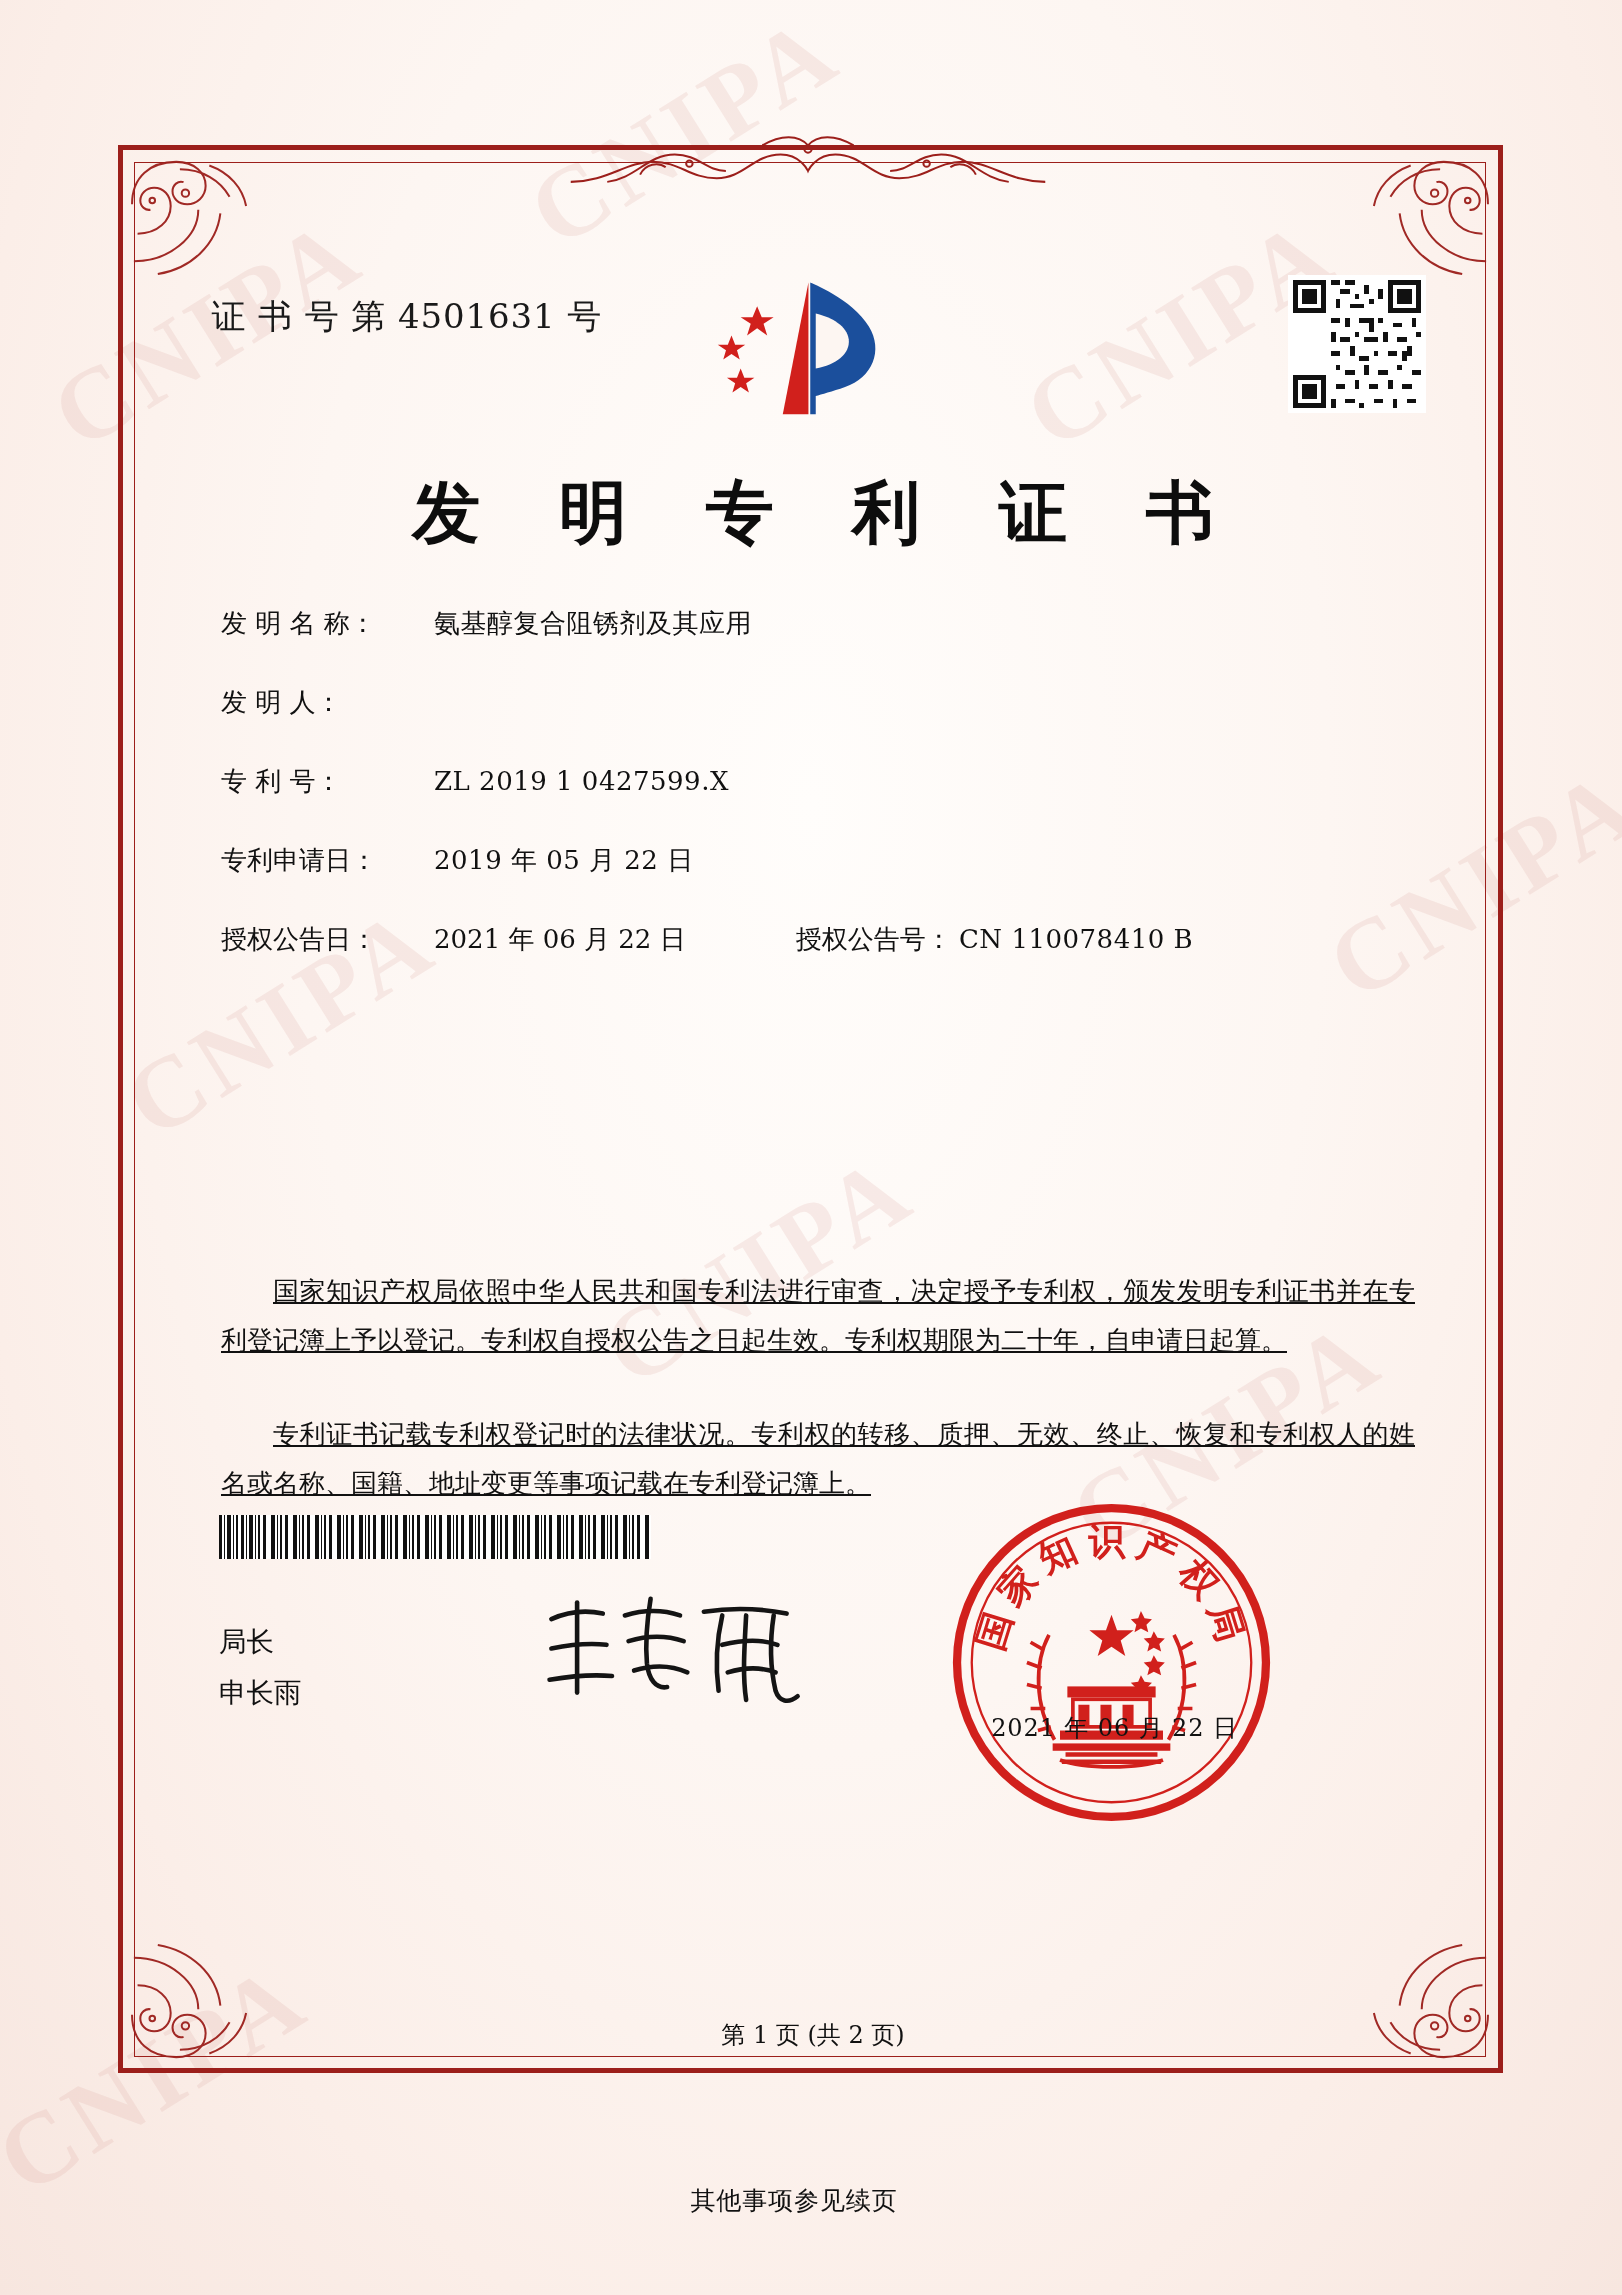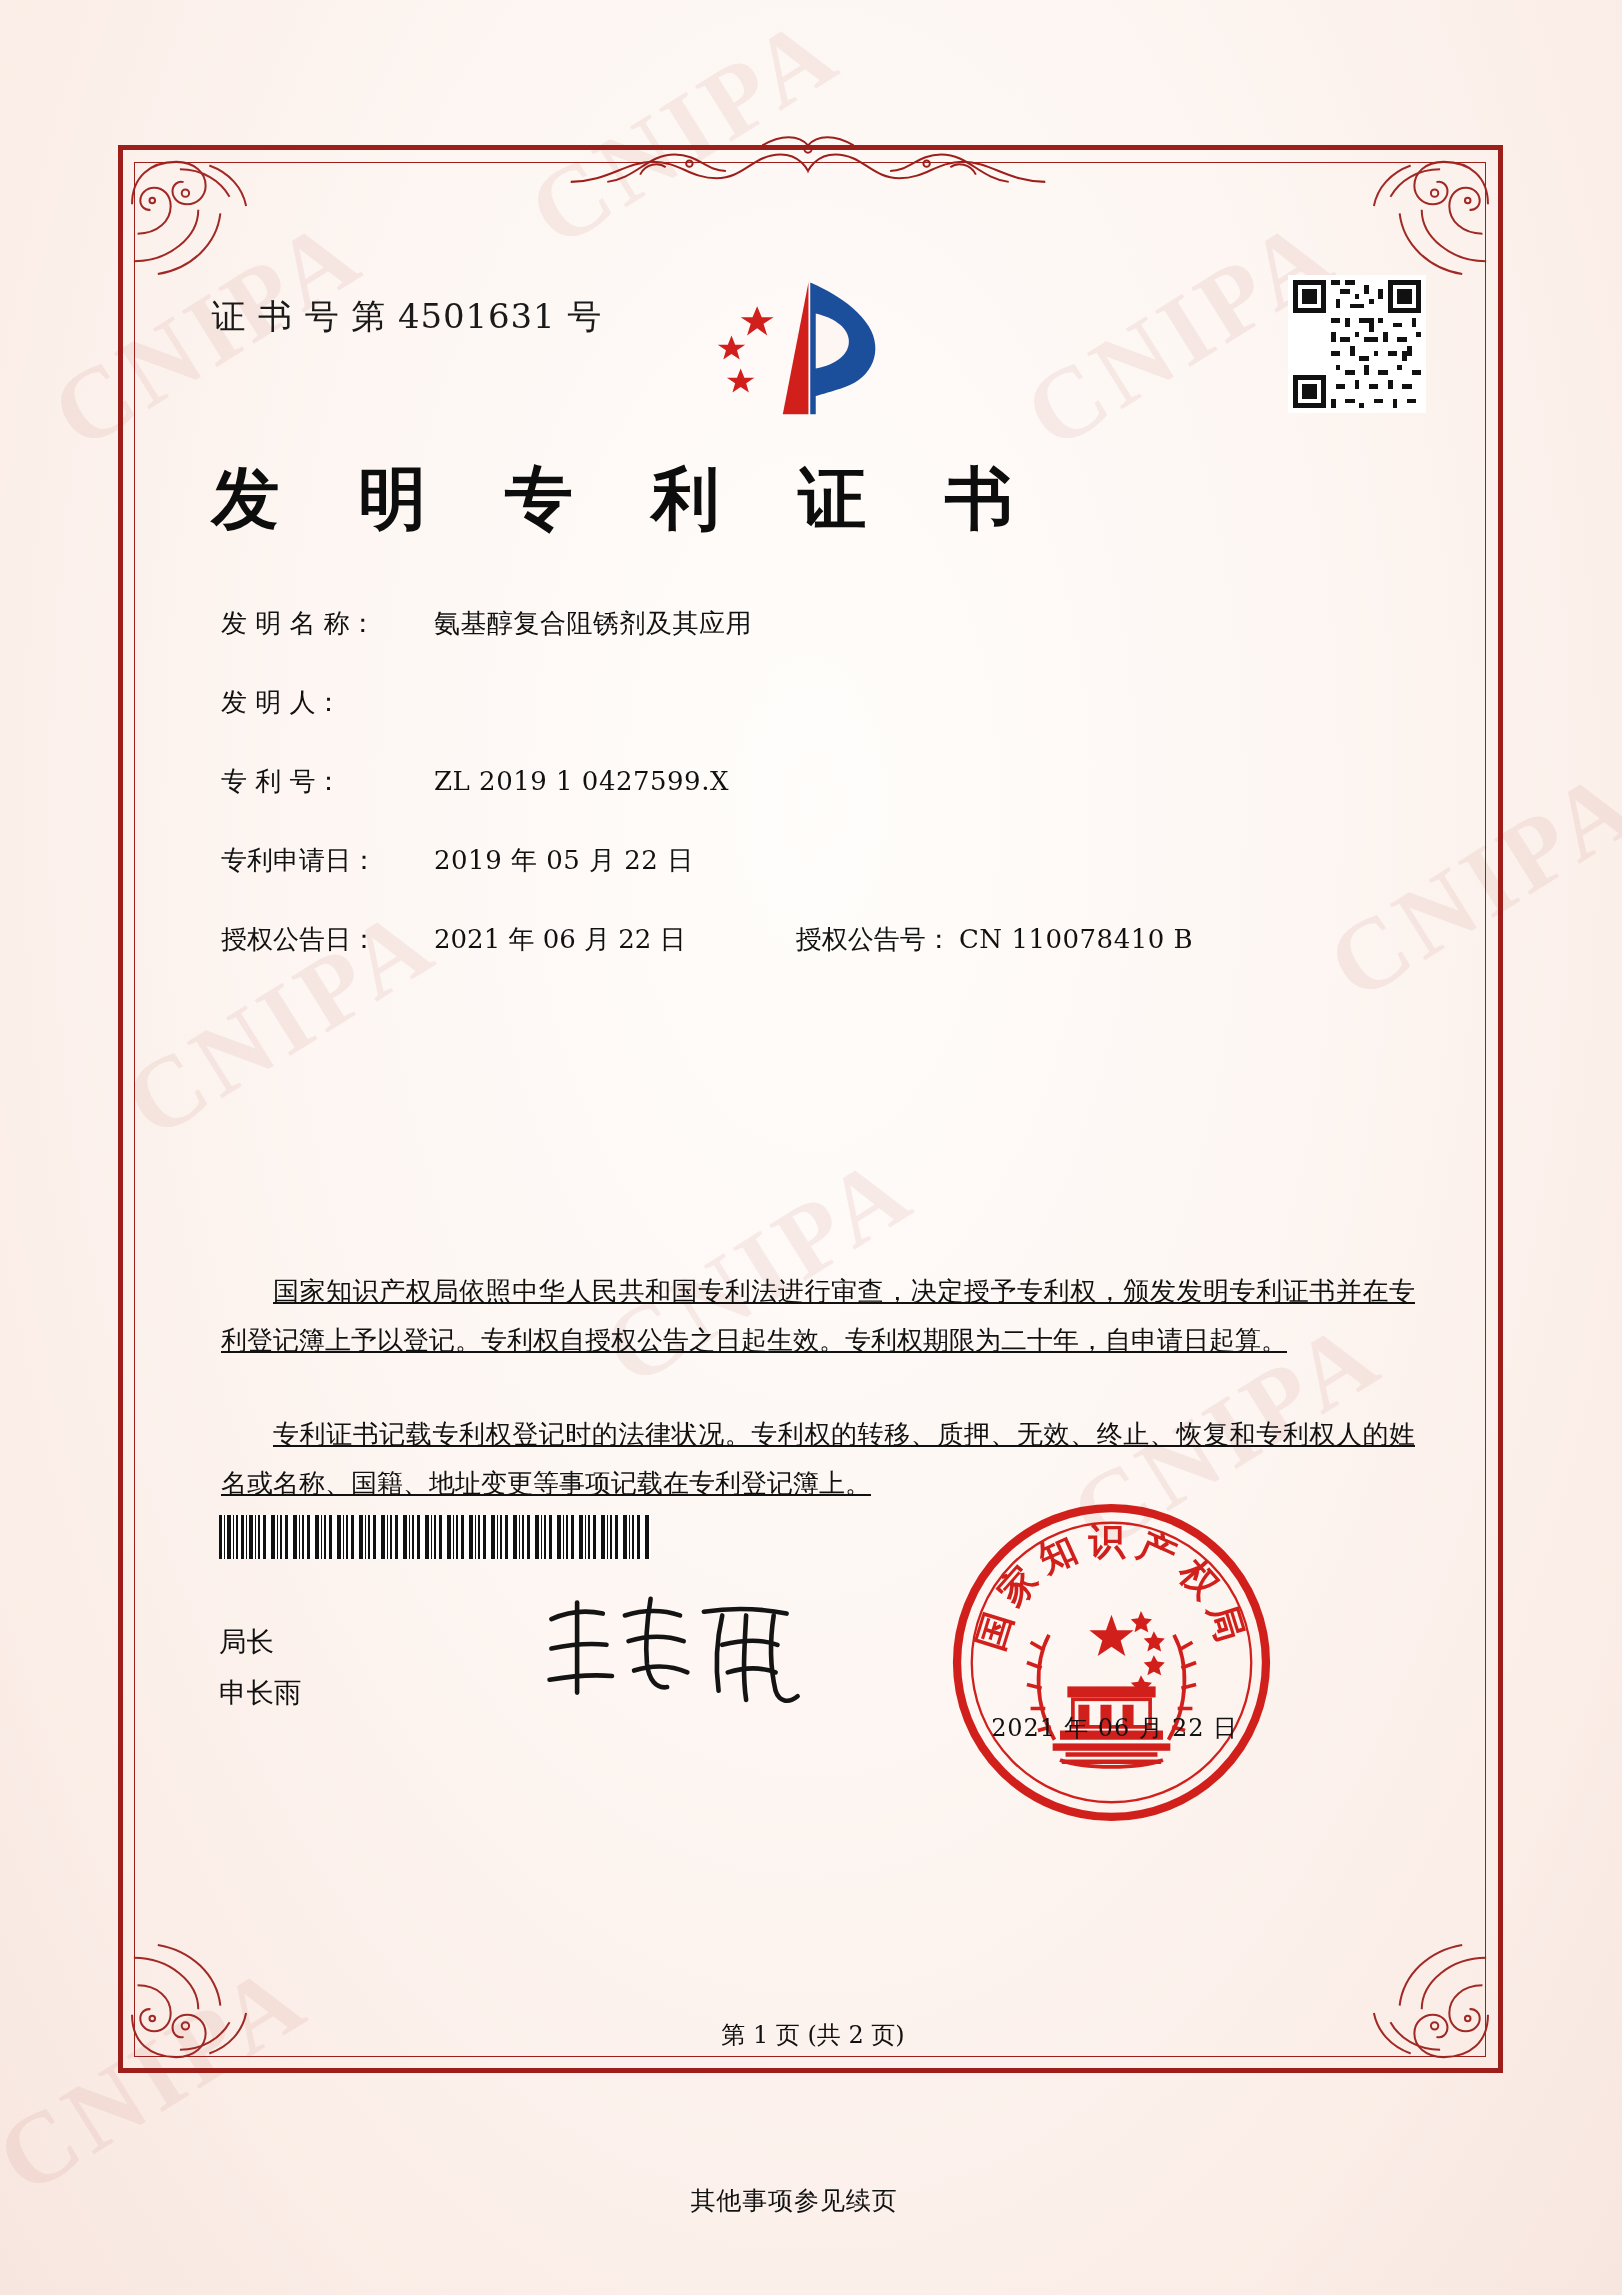--- a/index.html
+++ b/index.html
@@ -109,22 +109,23 @@
   .emblem {
     position: absolute;
     left: 50%; top: 55px;
     transform: translateX(-50%);
     width: 230px; height: 174px;
   }
   .emblem svg { display: block; width: 100%; height: 100%; }
 
   .main-title {
     position: absolute;
-    left: 0; top: 243px;
+    left: 0; top: 257px;
     width: 100%;
+    text-align: center;
     font-size: 68px;
     font-weight: bold;
     letter-spacing: 27.5px;
     text-indent: 27.5px;
     color: #0d0d0d;
     font-family: "DejaVu Serif", "Liberation Serif", serif;
   }
 
   .fields {
     position: absolute;

